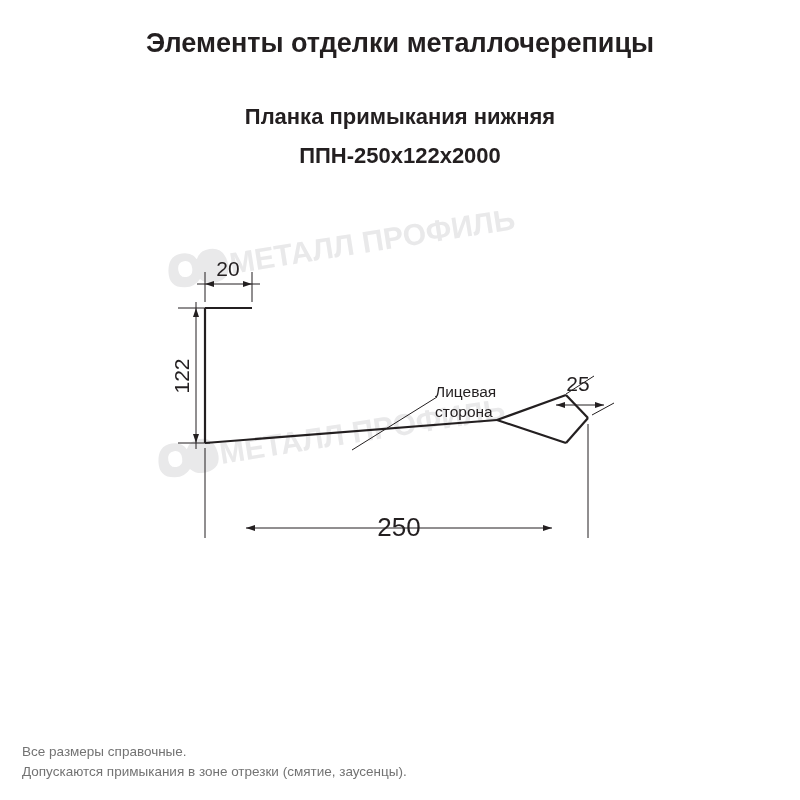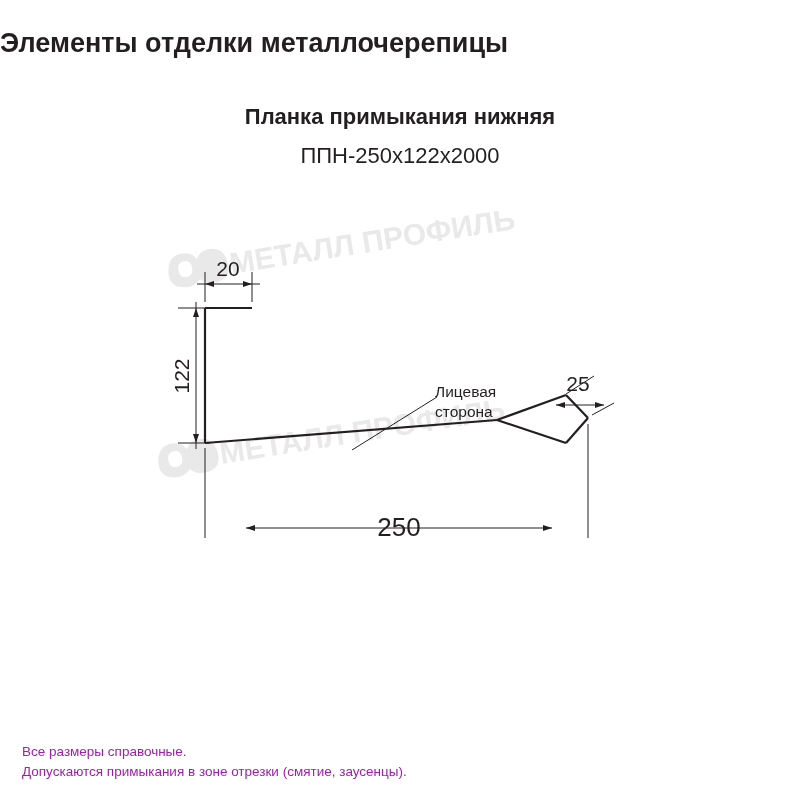--- a/index.html
+++ b/index.html
@@ -19,57 +19,57 @@
     position: absolute;
     left: 0; top: 0;
     width: 800px;
     height: 800px;
   }
   .title {
     position: absolute;
     left: 0;
     top: 28px;
     width: 800px;
-    text-align: left;
+    text-align: center;
     font-size: 27px;
     font-weight: bold;
     letter-spacing: 0px;
   }
   .subtitle {
     position: absolute;
     left: 0;
     top: 104px;
     width: 800px;
     text-align: center;
     font-size: 22px;
     font-weight: bold;
   }
   .code {
     position: absolute;
     left: 0;
     top: 143px;
     width: 800px;
     text-align: center;
     font-size: 22px;
-    font-weight: normal;
+    font-weight: bold;
   }
   .drawing {
     position: absolute;
     left: 0;
     top: 190px;
     width: 800px;
     height: 440px;
   }
   .footer {
     position: absolute;
     left: 22px;
     bottom: 18px;
     font-size: 13.5px;
     line-height: 20px;
-    color: #a21caf;
+    color: #737373;
   }
   .footer div { white-space: nowrap; }
   svg { display: block; }
   .wm-text {
     font-family: "Liberation Sans", sans-serif;
     font-weight: bold;
     fill: #e9e9ea;
   }
 </style>
 </head>

